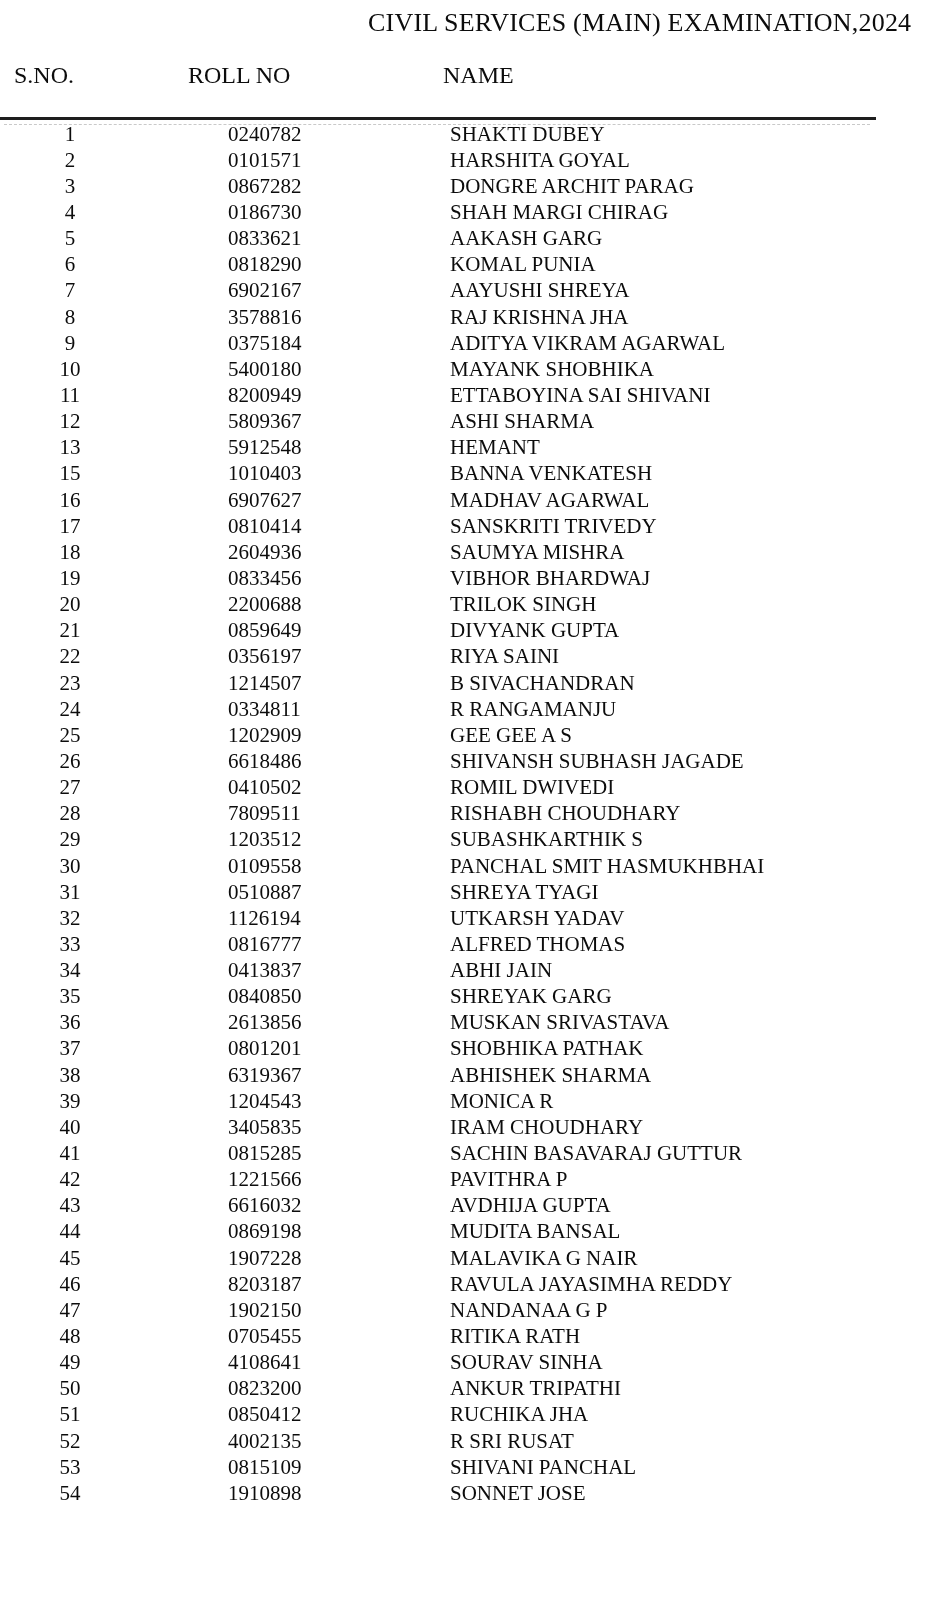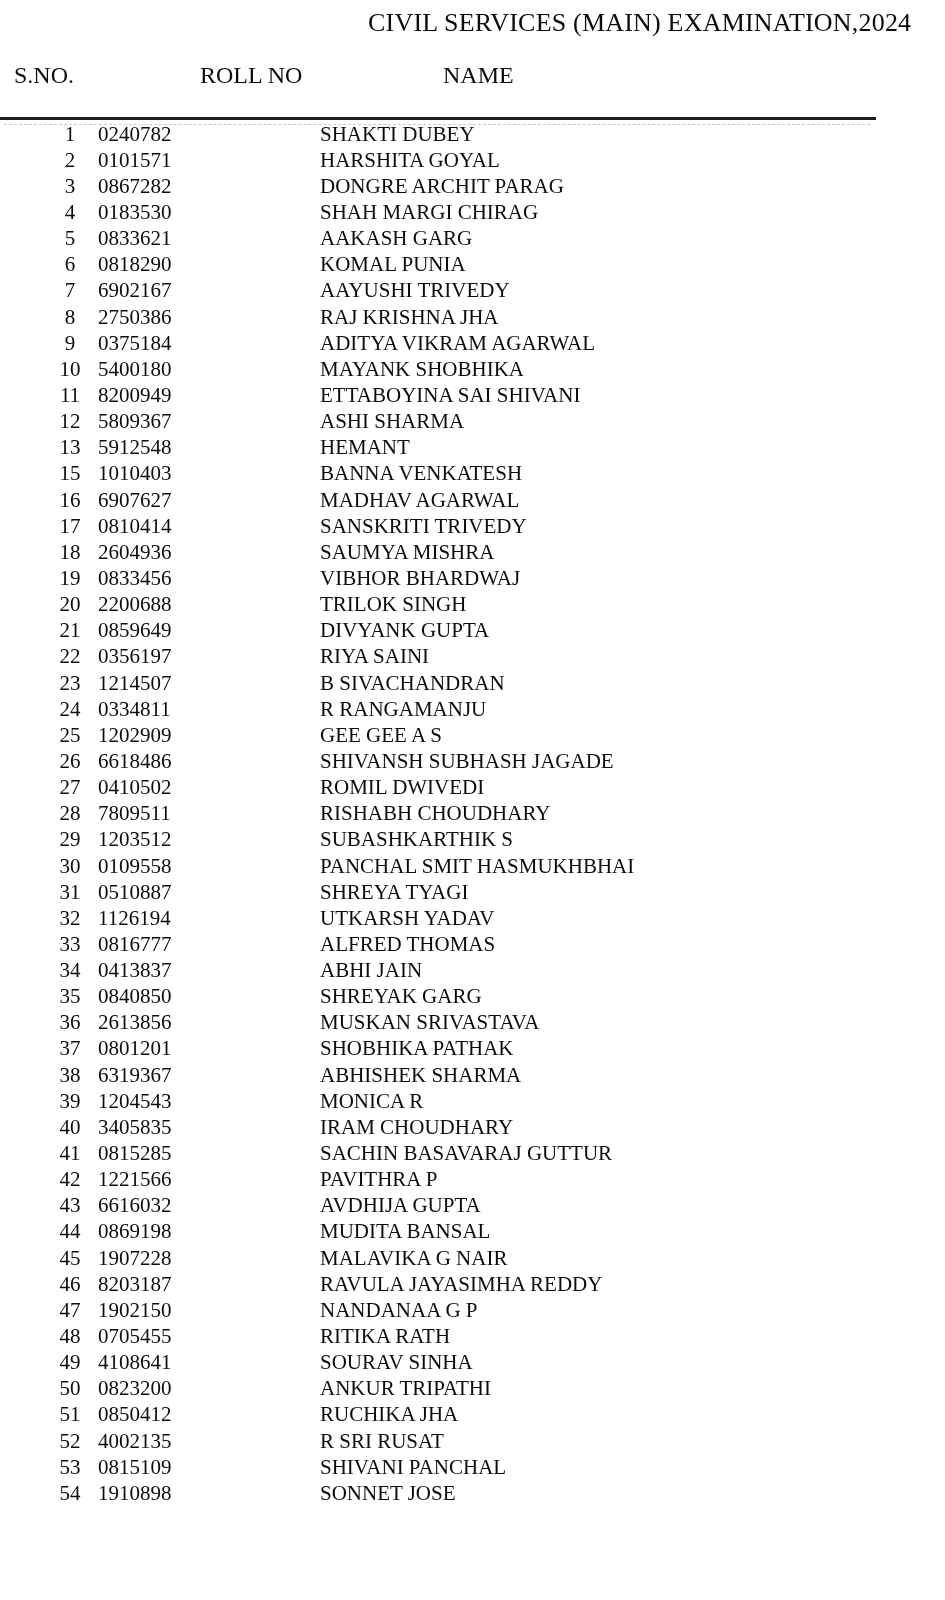--- a/index.html
+++ b/index.html
@@ -26,21 +26,21 @@
   }
   .table-head {
     position: absolute;
     top: 62px;
     left: 0;
     width: 100%;
     height: 30px;
     font-size: 24px;
   }
   .th-sno  { position: absolute; left: 14px;  top: 0; text-align: center; }
-  .th-roll { position: absolute; left: 200px; top: 0; font-family: Liberation Serif, serif; }
+  .th-roll { position: absolute; left: 188px; top: 0; font-family: Liberation Serif, serif; }
   .th-name { position: absolute; left: 443px; top: 0; }
   .head-rule {
     position: absolute;
     top: 117px;
     left: 0;
     width: 876px;
     height: 0;
     border-top: 3px solid #1e1e1e;
   }
   .head-rule-shadow {
@@ -65,20 +65,21 @@
     white-space: nowrap;
   }
   .cell-sno {
     width: 56px;
     margin-left: 42px;
     text-align: center;
     flex: 0 0 auto;
   }
   .cell-roll {
     width: 92px;
+    margin-left: 130px;
     flex: 0 0 auto;
   }
   .cell-name {
     margin-left: 130px;
     flex: 0 0 auto;
   }
 </style>
 </head>
 <body>
 
@@ -104,41 +105,41 @@
       <span class="cell-roll">0101571</span>
       <span class="cell-name">HARSHITA GOYAL</span>
     </div>
     <div class="row">
       <span class="cell-sno">3</span>
       <span class="cell-roll">0867282</span>
       <span class="cell-name">DONGRE ARCHIT PARAG</span>
     </div>
     <div class="row">
       <span class="cell-sno">4</span>
-      <span class="cell-roll">0183530</span>
+      <span class="cell-roll">0186730</span>
       <span class="cell-name">SHAH MARGI CHIRAG</span>
     </div>
     <div class="row">
       <span class="cell-sno">5</span>
       <span class="cell-roll">0833621</span>
       <span class="cell-name">AAKASH GARG</span>
     </div>
     <div class="row">
       <span class="cell-sno">6</span>
       <span class="cell-roll">0818290</span>
       <span class="cell-name">KOMAL PUNIA</span>
     </div>
     <div class="row">
       <span class="cell-sno">7</span>
       <span class="cell-roll">6902167</span>
-      <span class="cell-name">AAYUSHI TRIVEDY</span>
+      <span class="cell-name">AAYUSHI SHREYA</span>
     </div>
     <div class="row">
       <span class="cell-sno">8</span>
-      <span class="cell-roll">2750386</span>
+      <span class="cell-roll">3578816</span>
       <span class="cell-name">RAJ KRISHNA JHA</span>
     </div>
     <div class="row">
       <span class="cell-sno">9</span>
       <span class="cell-roll">0375184</span>
       <span class="cell-name">ADITYA VIKRAM AGARWAL</span>
     </div>
     <div class="row">
       <span class="cell-sno">10</span>
       <span class="cell-roll">5400180</span>

